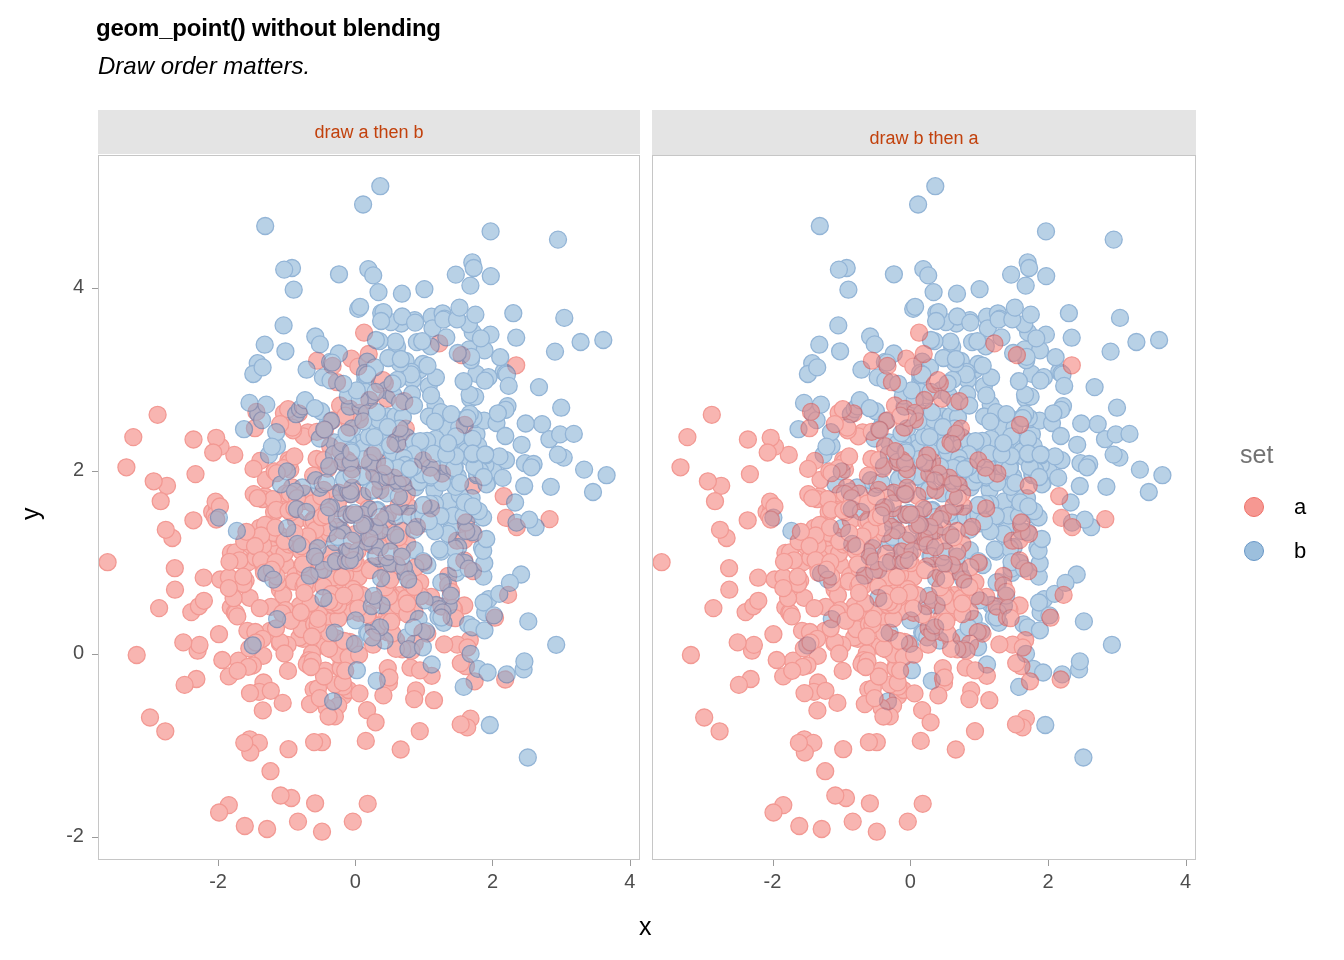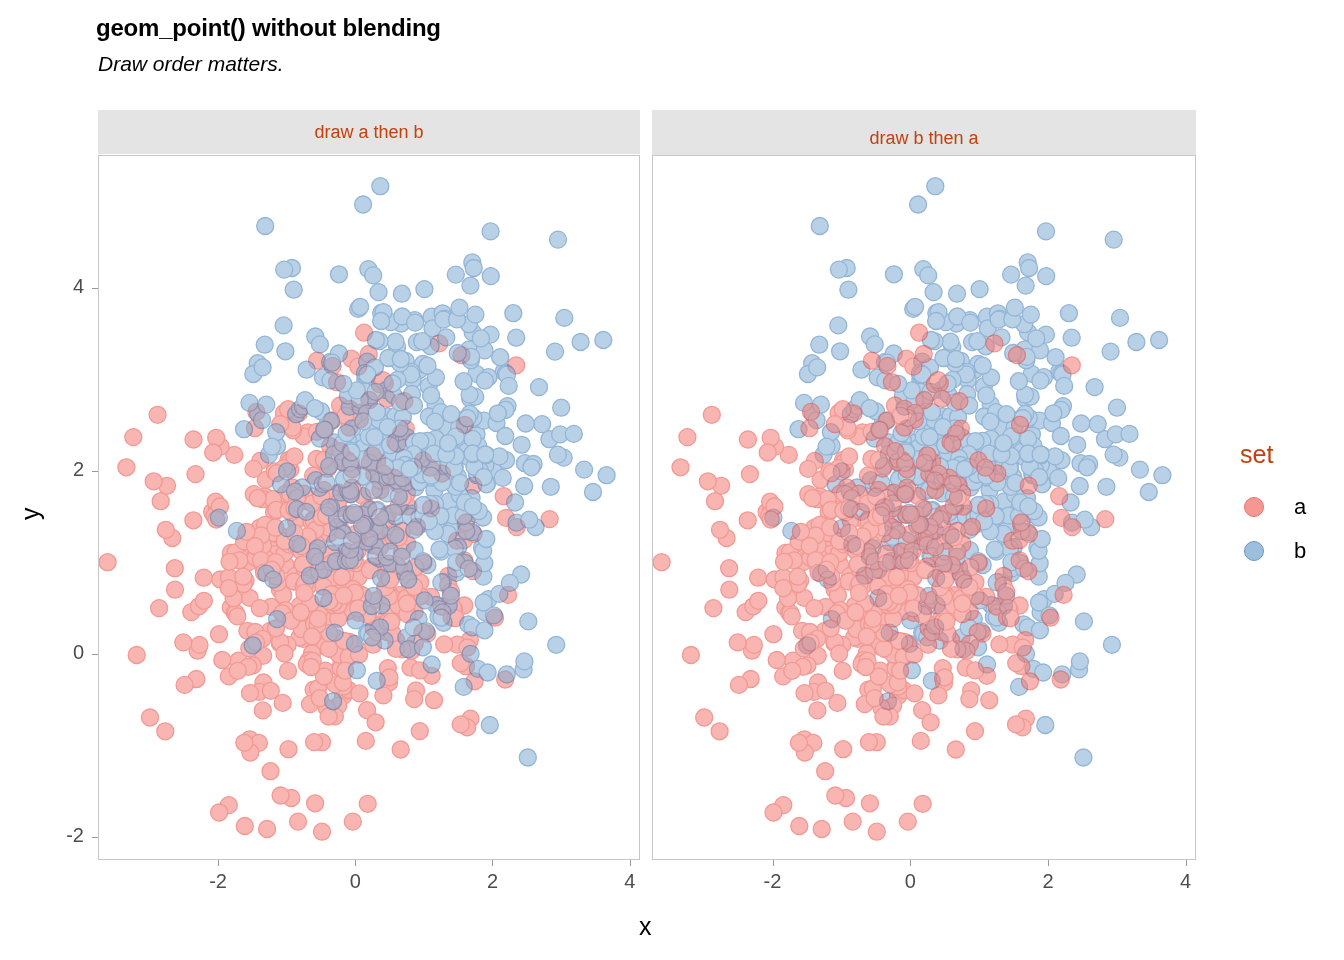--- a/index.html
+++ b/index.html
@@ -31,21 +31,21 @@
     font-size: 24px;
     font-weight: bold;
     letter-spacing: -0.2px;
     white-space: nowrap;
     text-align: center;
   }
   .plot-subtitle {
     position: absolute;
     left: 98px;
     top: 52px;
-    font-size: 21px;
+    font-size: 24px;
     font-style: italic;
     white-space: nowrap;
   }
 
   
   .strip {
     position: absolute;
     height: 44px;
     background: #e4e4e4;
     display: flex;
@@ -98,21 +98,21 @@
 
   
   .legend {
     position: absolute;
     left: 1232px;
     top: 440px;
     width: 112px;
   }
   .legend-title {
     font-size: 25px;
-    color: #c2410c;
+    color: #737373;
     margin: 0 0 16px 8px;
     white-space: nowrap;
   }
   .legend-row {
     display: flex;
     align-items: center;
     height: 44px;
   }
   .legend-key {
     width: 44px;

